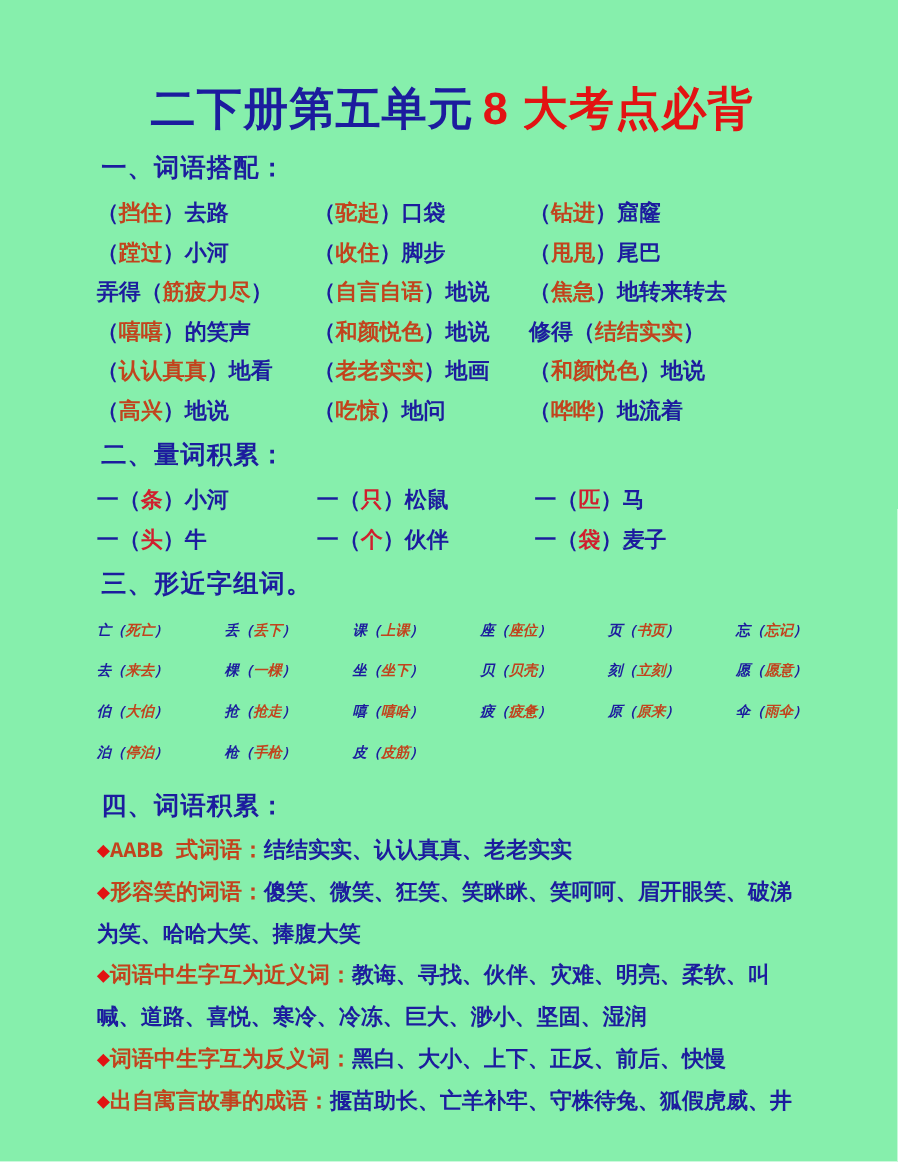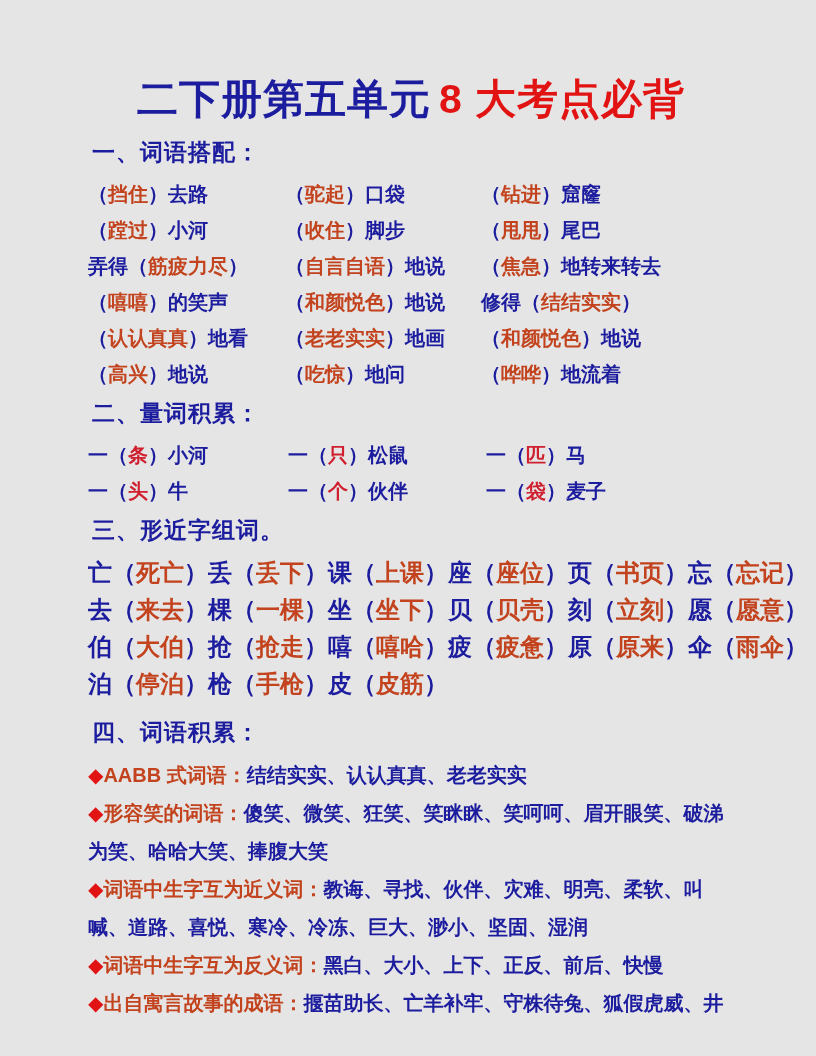--- a/index.html
+++ b/index.html
@@ -1,21 +1,21 @@
 <!DOCTYPE html>
 <html><head>
 <meta charset="utf-8">
 <style>
   html,body{margin:0;padding:0;background:#ffffff;}
   .page{
     position:relative;
     width:816px;height:1056px;
     box-sizing:border-box;
     padding:74px 82px 0 88px;
-    background:#e5e5e5;
+    background:#86efac;
     font-family:"Liberation Sans","DejaVu Sans",sans-serif;
     font-weight:700;
     color:#1c1c9e;
     overflow:hidden;
   }
   .title{
     margin:0 0 12px 0;
     text-align:center;
     font-size:41px;
     line-height:1.25;
@@ -37,26 +37,27 @@
     display:grid;
     grid-template-columns:197px 196px auto;
     font-size:20px;
     line-height:36px;
     margin-bottom:6px;
   }
   .grid6{
     display:grid;
     grid-template-columns:repeat(6,auto);
     justify-content:space-between;
-    font-size:24px;
+    font-size:13px;
     line-height:37px;
     margin-bottom:15px;
+    font-style:italic;
   }
   .s2grid{grid-template-columns:200px 198px auto;}
-  .bullets{font-size:20px;line-height:38px;}
+  .bullets{font-size:20px;line-height:38px;font-family:Liberation Mono, monospace;}
   .bullet{white-space:normal;}
   .diamond{color:#e21313;}
   .b-label{color:#c2431d;}
   .b-content{color:#1c1c9e;}
   .item{white-space:nowrap;}
 </style>
 </head>
 <body>
 
 <div class="page">

